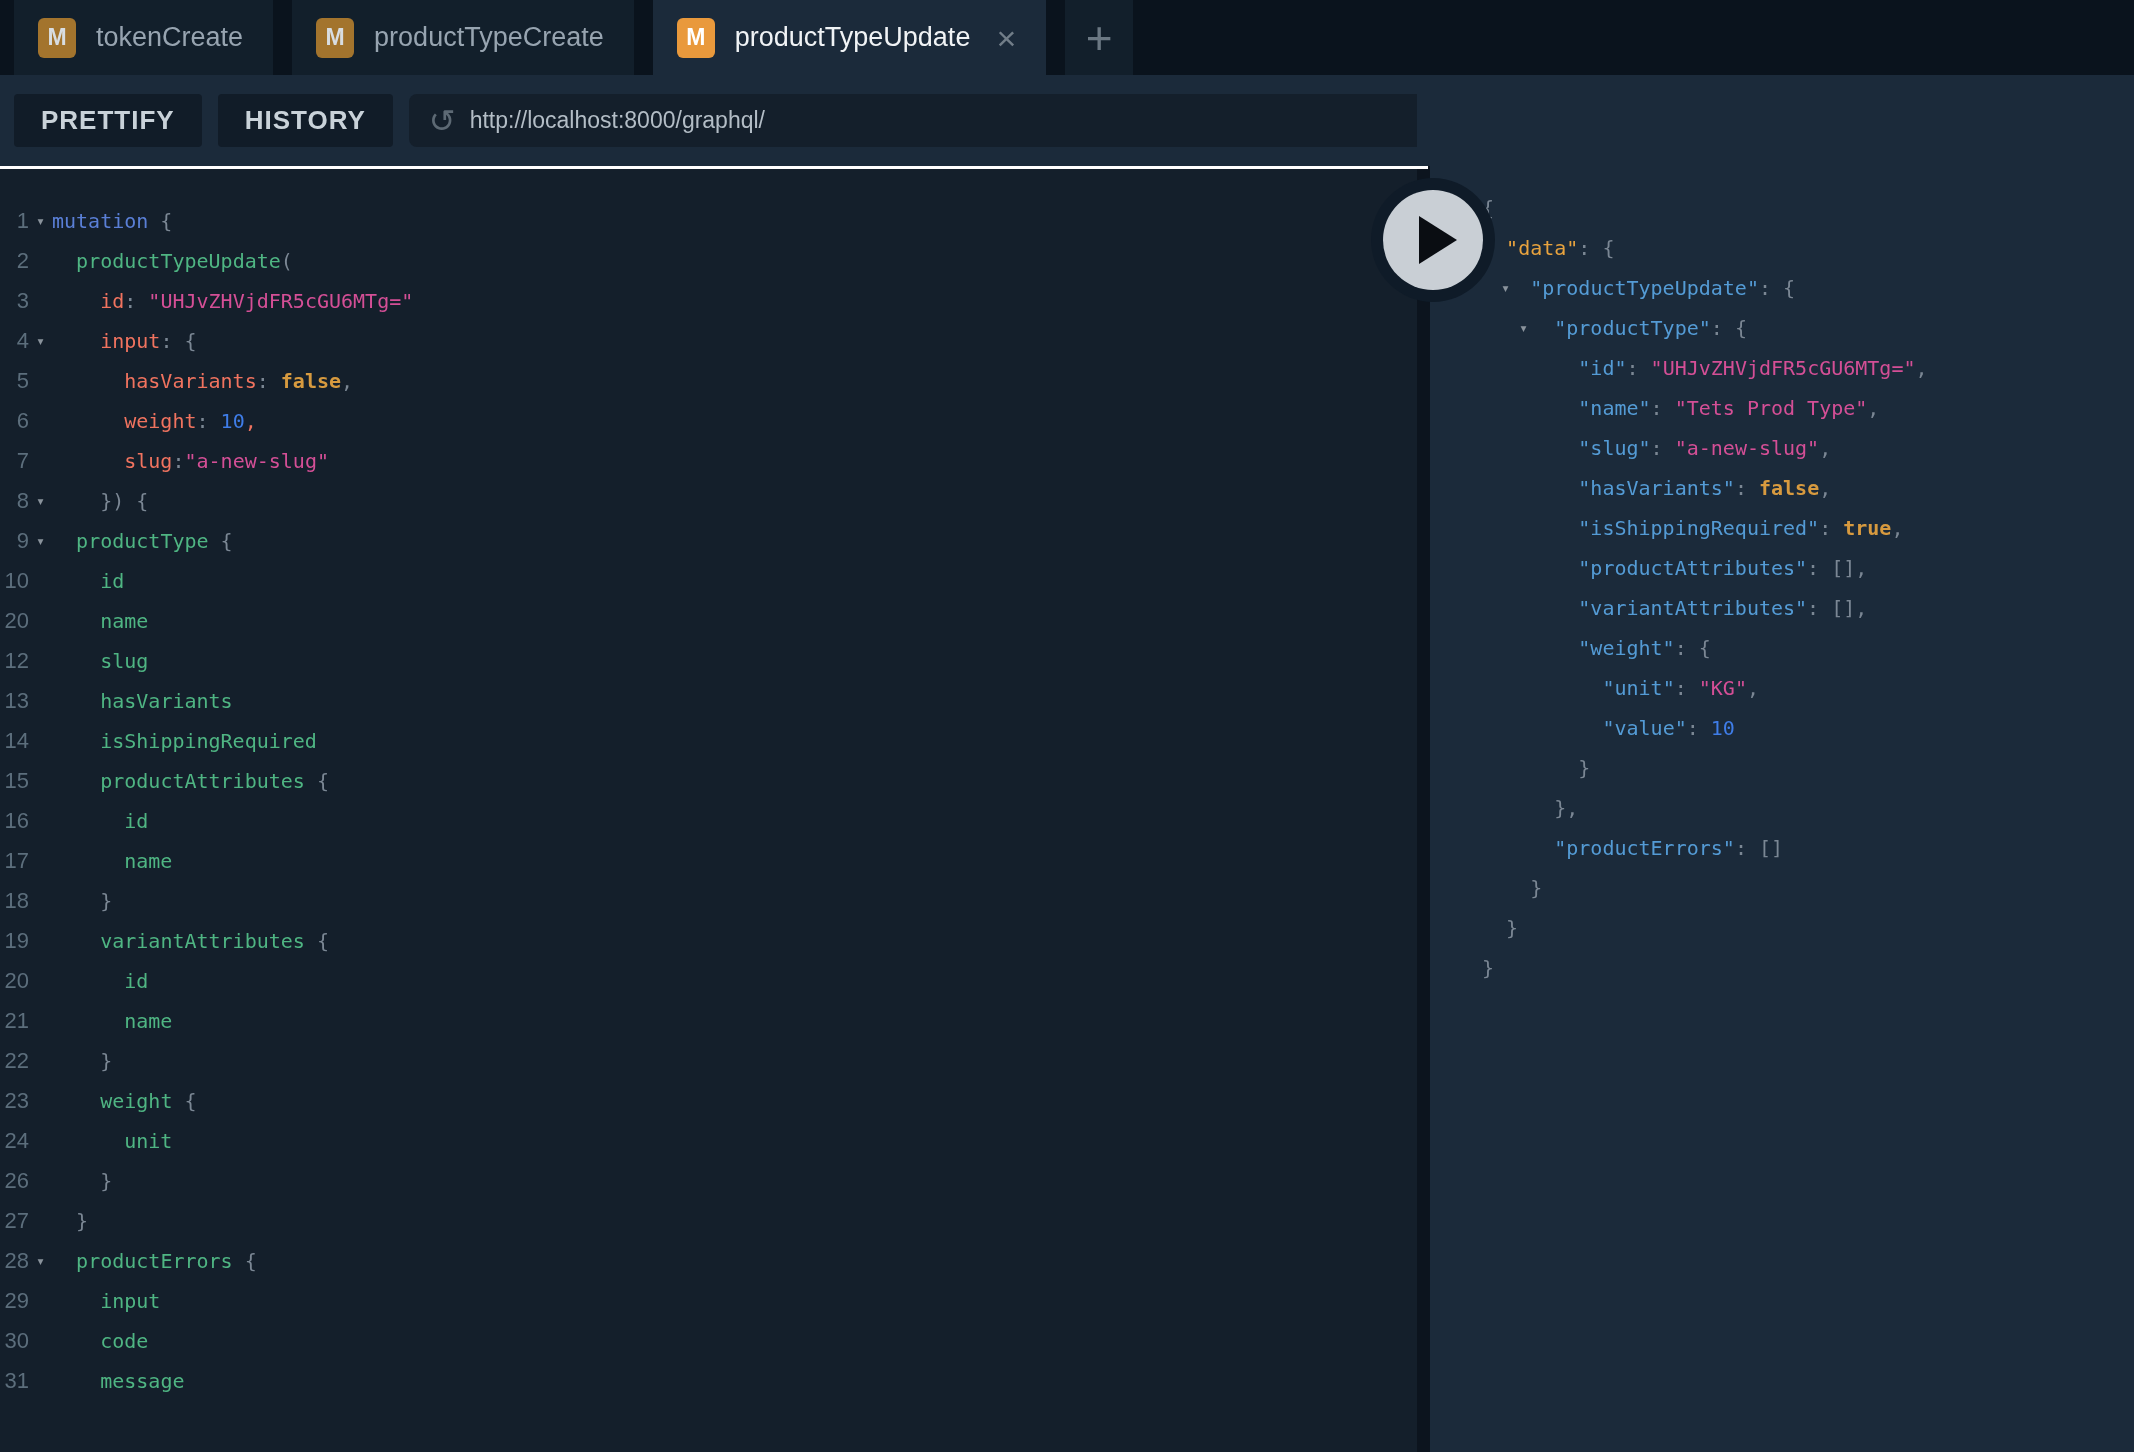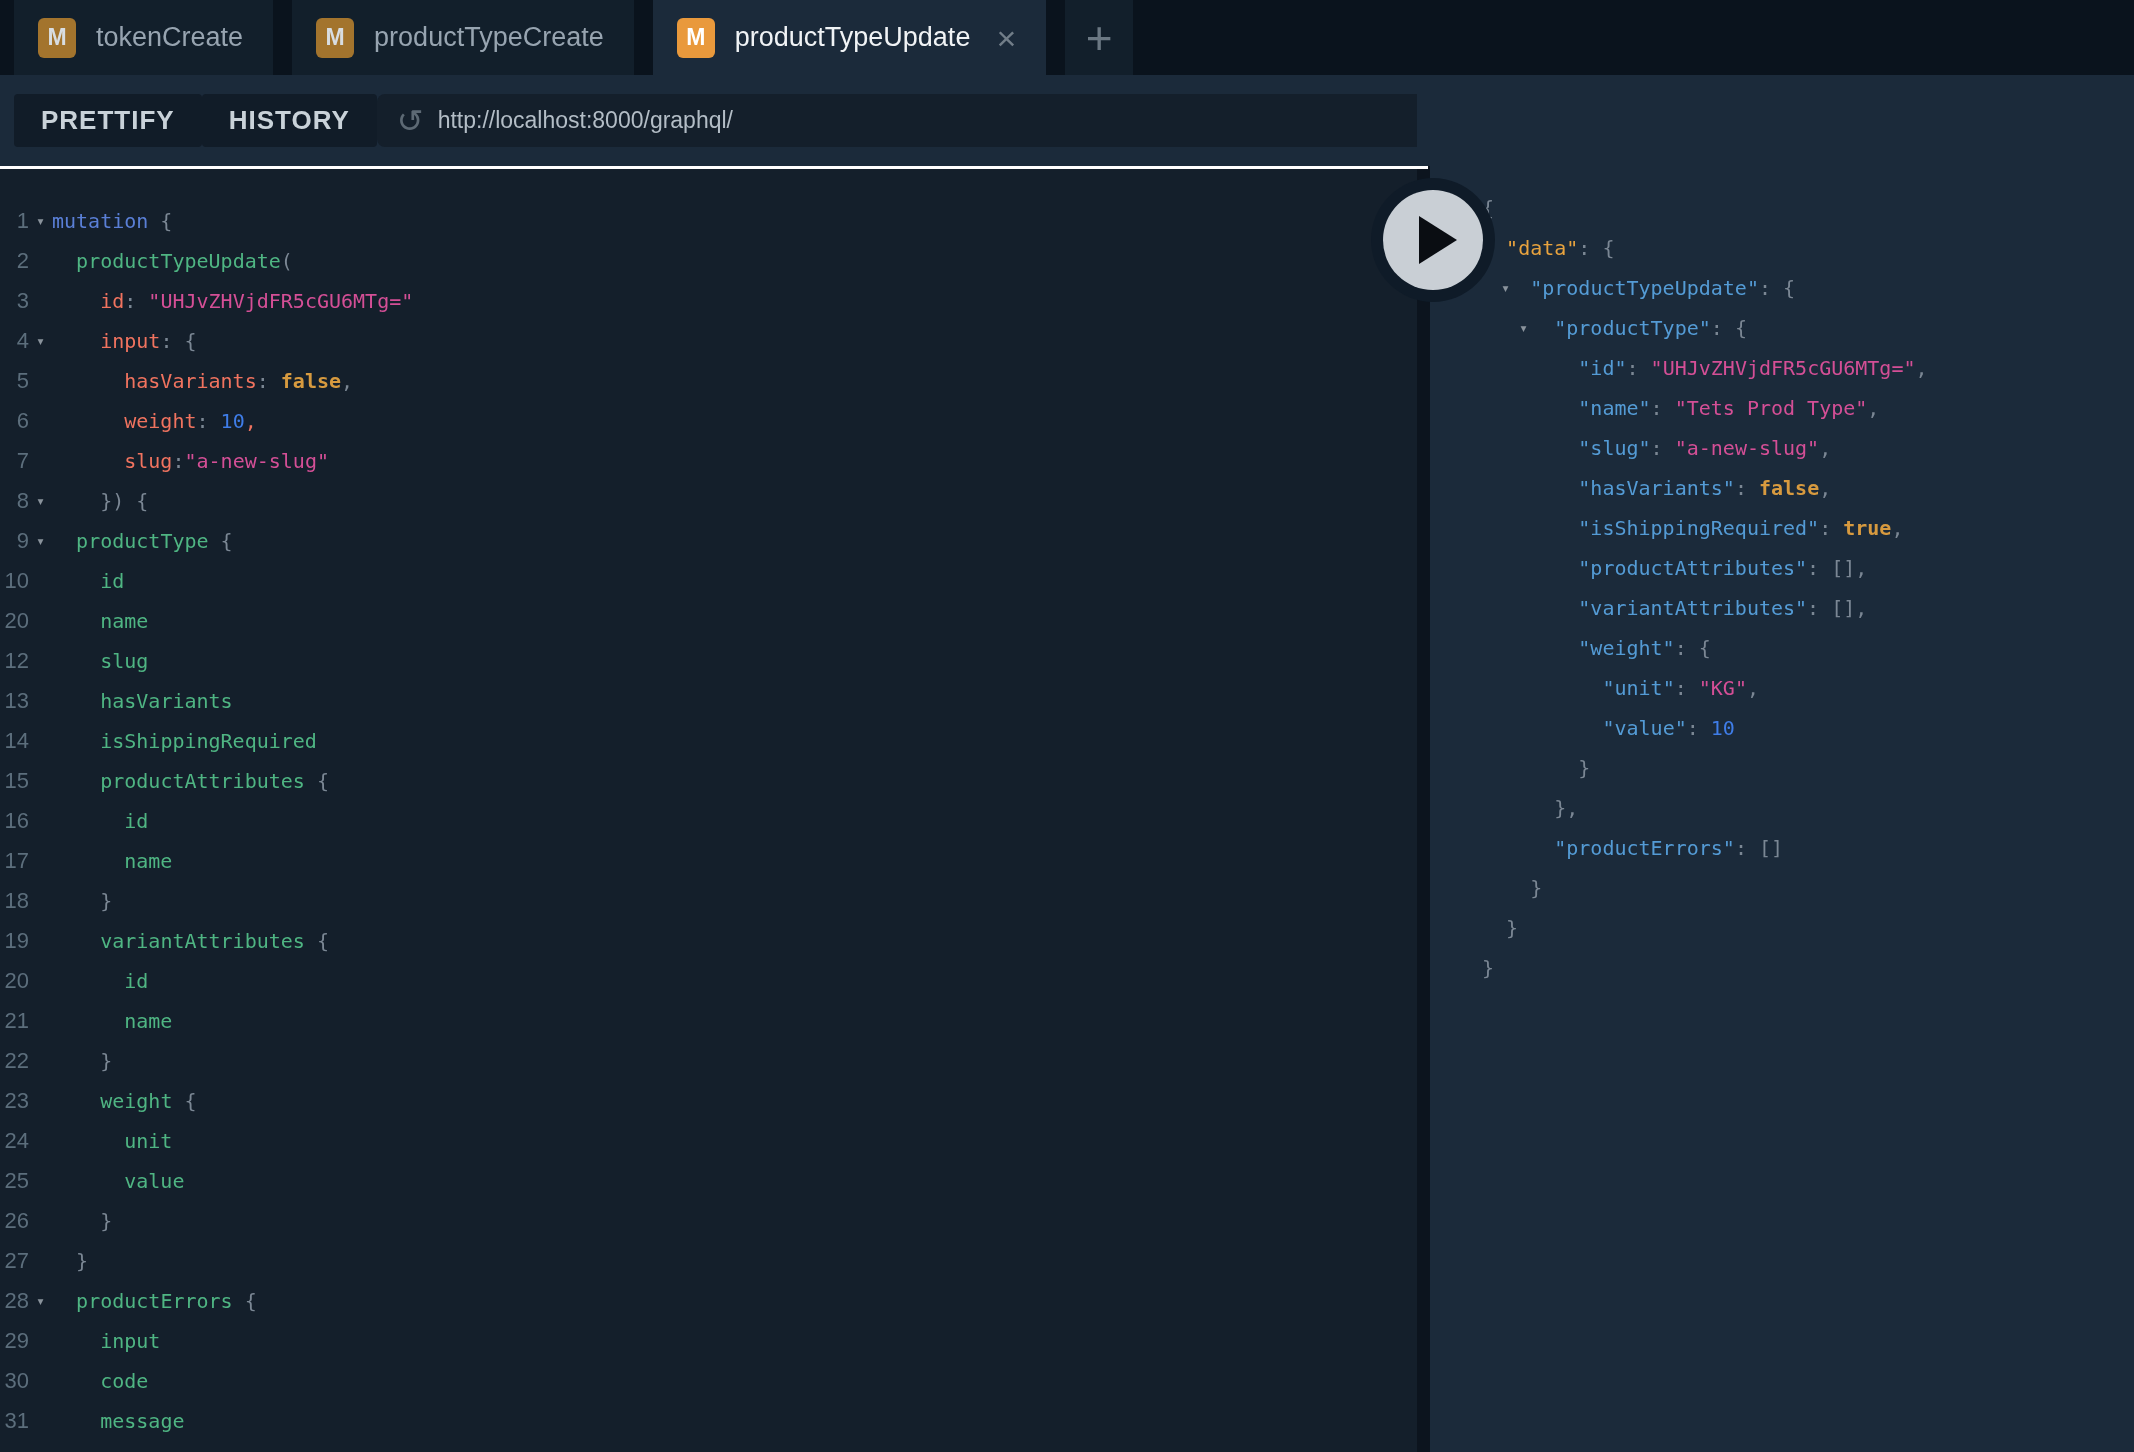--- a/index.html
+++ b/index.html
@@ -33,21 +33,21 @@
   .close { color:#717d88; font-size:34px; line-height:1; margin-left:6px; }
   .tab.plus {
     padding:0; width:68px; justify-content:center;
     color:#6b7883; font-size:46px; font-weight:300;
   }
 
   
   .toolbar {
     position:absolute; left:0; top:75px; width:2134px; height:91px;
     background:var(--toolbar_bg); display:flex; align-items:center;
-    padding:0 13px 0 14px; gap:0;
+    padding:0 13px 0 14px; gap:16px;
   }
   .tbtn {
     height:53px; padding:0 27px; border:none; border-radius:4px;
     background:var(--button_bg); color:var(--button_text);
     font-family:"Liberation Sans", sans-serif; font-weight:bold;
     font-size:26px; letter-spacing:1px; cursor:pointer; flex:none;
   }
   .urlbox {
     flex:1; height:53px; border-radius:8px; background:var(--url_bg);
     display:flex; align-items:center; padding:0 20px; gap:14px;
@@ -182,21 +182,20 @@
       <div class="eline"><span class="lnum">15</span><span class="fold"></span><span class="ltext"><span class="tk-p">    </span><span class="tk-fld">productAttributes</span><span class="tk-p"> {</span></span></div>
       <div class="eline"><span class="lnum">16</span><span class="fold"></span><span class="ltext"><span class="tk-p">      </span><span class="tk-fld">id</span></span></div>
       <div class="eline"><span class="lnum">17</span><span class="fold"></span><span class="ltext"><span class="tk-p">      </span><span class="tk-fld">name</span></span></div>
       <div class="eline"><span class="lnum">18</span><span class="fold"></span><span class="ltext"><span class="tk-p">    </span><span class="tk-p">}</span></span></div>
       <div class="eline"><span class="lnum">19</span><span class="fold"></span><span class="ltext"><span class="tk-p">    </span><span class="tk-fld">variantAttributes</span><span class="tk-p"> {</span></span></div>
       <div class="eline"><span class="lnum">20</span><span class="fold"></span><span class="ltext"><span class="tk-p">      </span><span class="tk-fld">id</span></span></div>
       <div class="eline"><span class="lnum">21</span><span class="fold"></span><span class="ltext"><span class="tk-p">      </span><span class="tk-fld">name</span></span></div>
       <div class="eline"><span class="lnum">22</span><span class="fold"></span><span class="ltext"><span class="tk-p">    </span><span class="tk-p">}</span></span></div>
       <div class="eline"><span class="lnum">23</span><span class="fold"></span><span class="ltext"><span class="tk-p">    </span><span class="tk-fld">weight</span><span class="tk-p"> {</span></span></div>
       <div class="eline"><span class="lnum">24</span><span class="fold"></span><span class="ltext"><span class="tk-p">      </span><span class="tk-fld">unit</span></span></div>
-      <div class="eline"><span class="lnum">25</span><span class="fold"></span><span class="ltext"><span class="tk-p">      </span><span class="tk-fld">value</span></span></div>
       <div class="eline"><span class="lnum">26</span><span class="fold"></span><span class="ltext"><span class="tk-p">    </span><span class="tk-p">}</span></span></div>
       <div class="eline"><span class="lnum">27</span><span class="fold"></span><span class="ltext"><span class="tk-p">  </span><span class="tk-p">}</span></span></div>
       <div class="eline"><span class="lnum">28</span><span class="fold">▾</span><span class="ltext"><span class="tk-p">  </span><span class="tk-fld">productErrors</span><span class="tk-p"> {</span></span></div>
       <div class="eline"><span class="lnum">29</span><span class="fold"></span><span class="ltext"><span class="tk-p">    </span><span class="tk-fld">input</span></span></div>
       <div class="eline"><span class="lnum">30</span><span class="fold"></span><span class="ltext"><span class="tk-p">    </span><span class="tk-fld">code</span></span></div>
       <div class="eline"><span class="lnum">31</span><span class="fold"></span><span class="ltext"><span class="tk-p">    </span><span class="tk-fld">message</span></span></div>
     </div>
 </div>
 
 <div class="playbtn">

